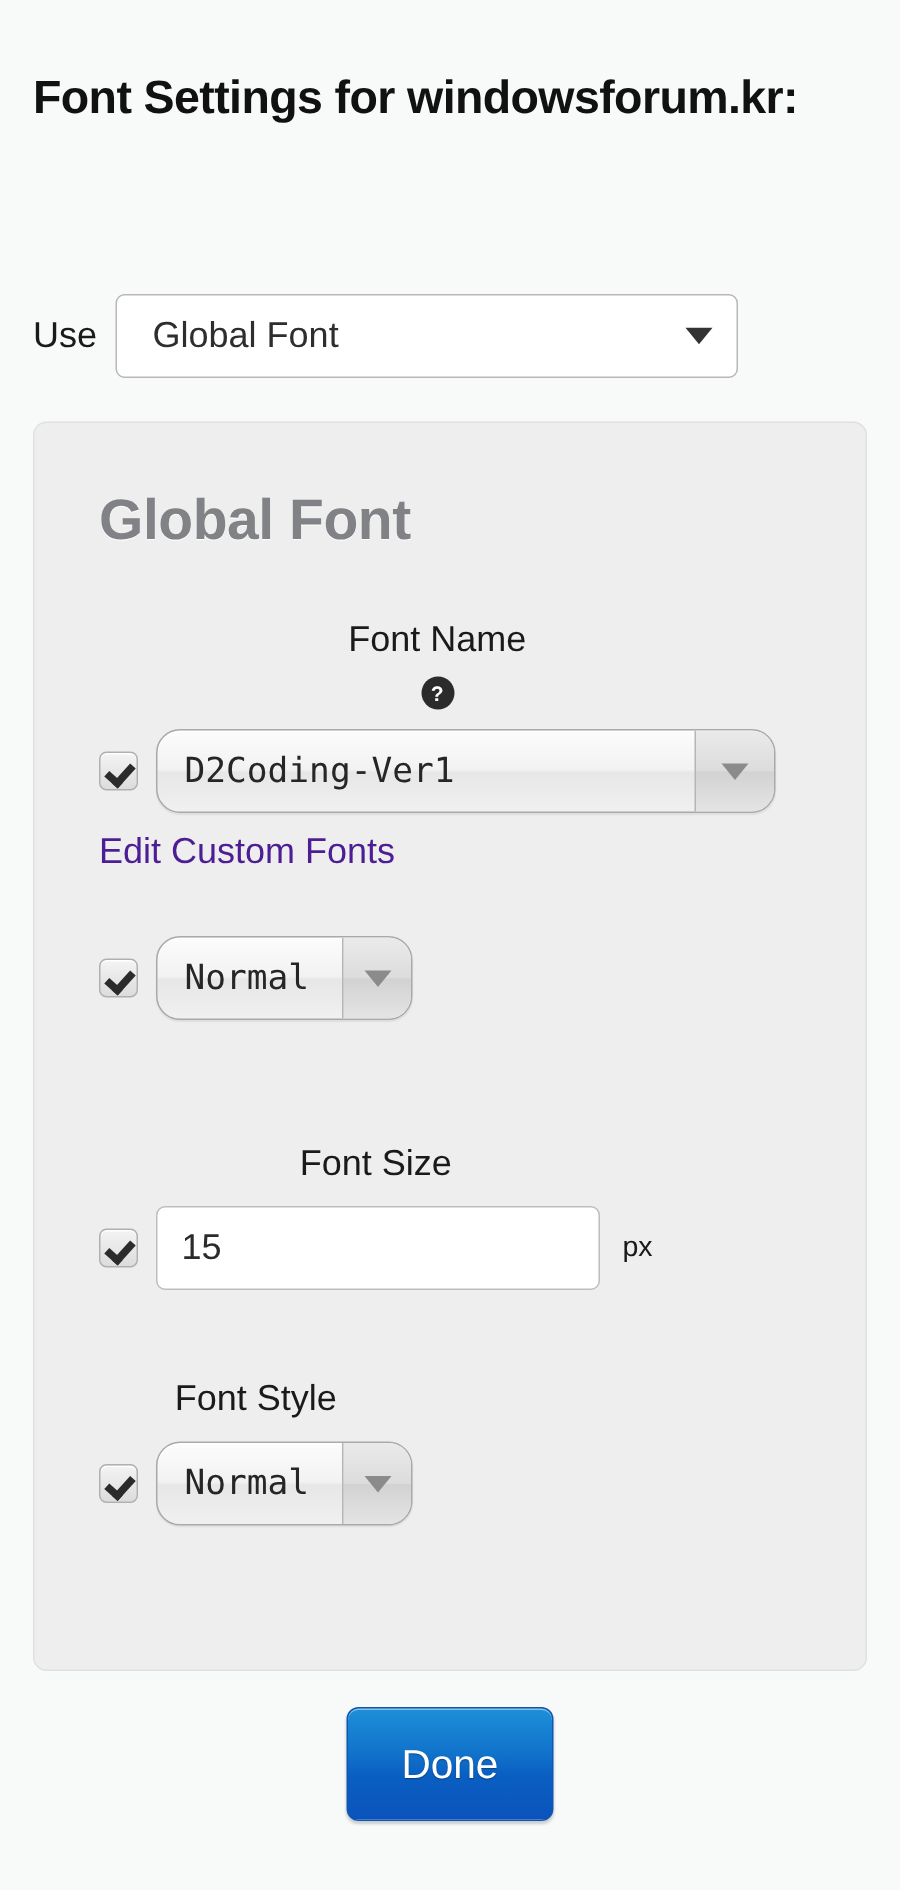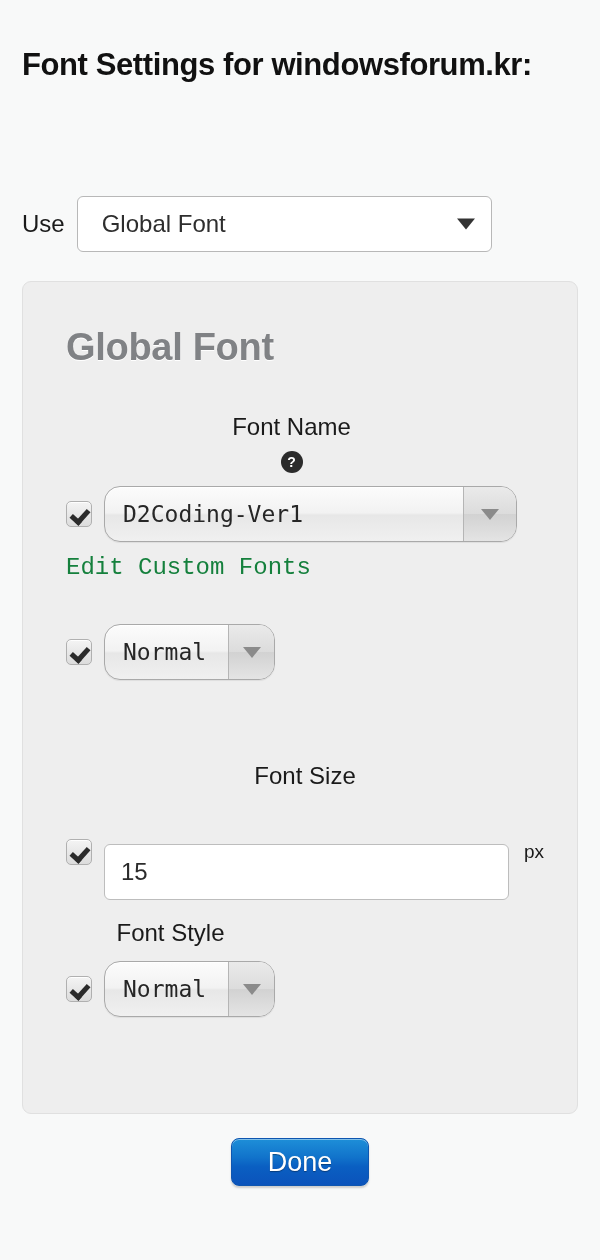--- a/index.html
+++ b/index.html
@@ -195,54 +195,52 @@
     border-left: 9px solid transparent;
     border-right: 9px solid transparent;
     border-top: 11px solid #8b8b8b;
   }
 
   
   .edit-link {
     display: inline-block;
     margin-top: 12px;
     font-size: 24px;
-    color: #15803d;
+    color: #4c1d95;
     text-decoration: none;
     cursor: pointer;
-    font-family: Liberation Mono, monospace;
   }
 
   
   .size-input {
-    width: 405px;
+    width: 296px;
     height: 56px;
     box-sizing: border-box;
     background: #ffffff;
     border: 1px solid #bdbdbd;
     border-radius: 6px;
     font-family: "Liberation Sans", sans-serif;
     font-size: 24px;
     color: #2b2b2b;
     padding: 0 0 0 16px;
     outline: none;
-    margin-top: 40px;
   }
   .px-label {
     font-size: 19px;
     color: #1a1a1a;
     margin-left: 15px;
   }
 
   
   .done-btn {
     position: absolute;
     left: 231px;
     top: 1138px;
     width: 138px;
-    height: 48px;
+    height: 76px;
     border: 1px solid #0f56b0;
     border-radius: 8px;
     background: linear-gradient(180deg, #1e8fd8 0%, #1173cb 40%, #0a5fc2 60%, #0b53bb 100%);
     box-shadow: inset 0 1px 0 rgba(255,255,255,0.45), 0 2px 2px rgba(0,0,0,0.18);
     color: #ffffff;
     font-family: "Liberation Sans", sans-serif;
     font-size: 27px;
     cursor: pointer;
     text-shadow: 0 1px 1px rgba(0,0,0,0.35);
   }

